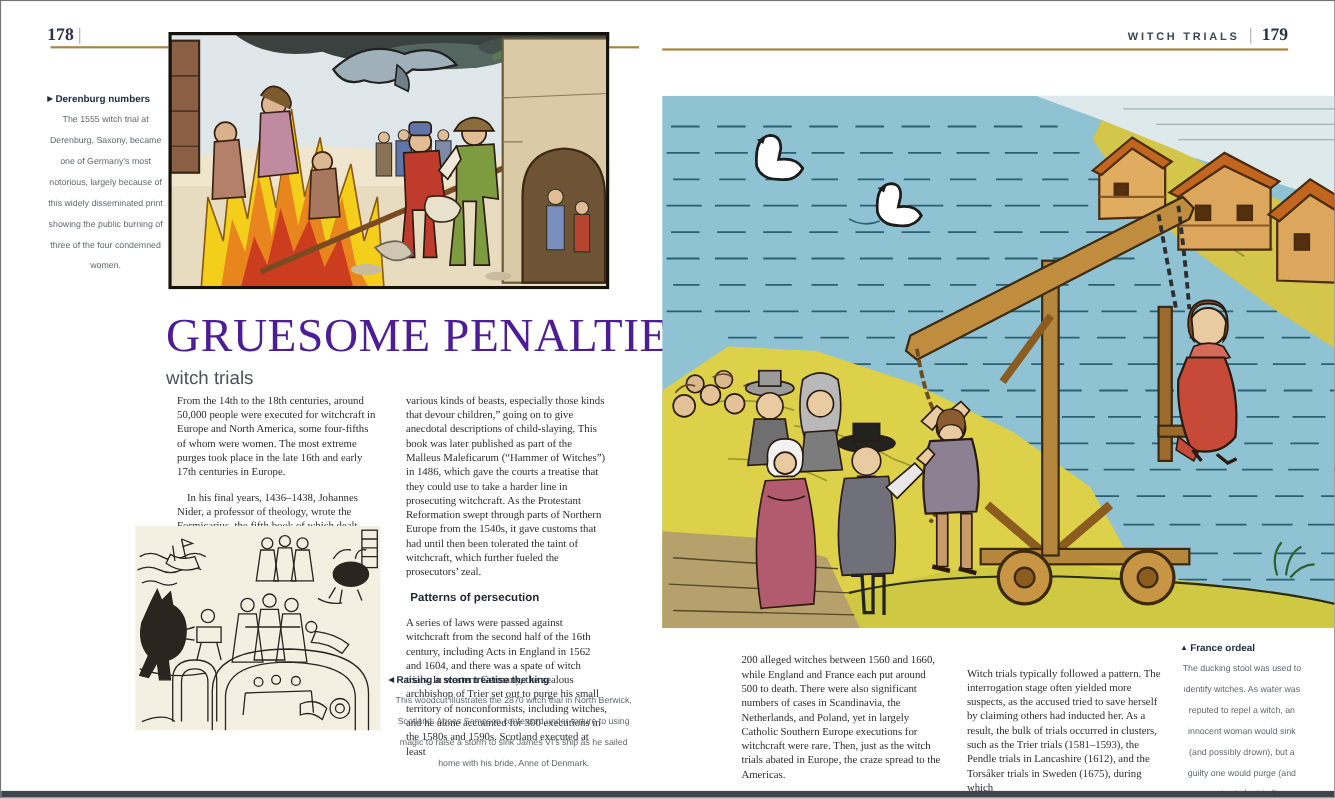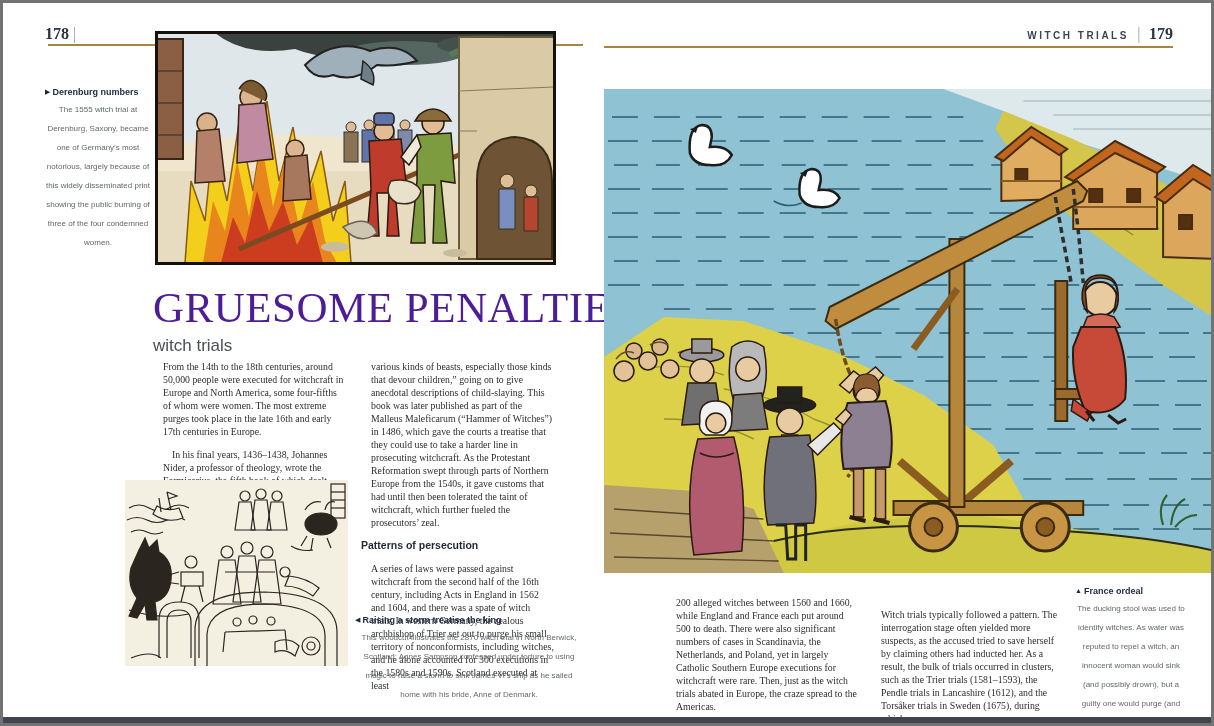--- a/index.html
+++ b/index.html
@@ -5,40 +5,40 @@
   :root{
     --rule-gold:#a8853e;
     --bottom-bar:#3f444d;
     --ink:#2d2d2d;
     --navy:#1d2b40;
     --caption-gray:#63676d;
   }
   html,body{margin:0;padding:0;background:#e9e9e9;}
   #page{
     position:relative;width:1214px;height:726px;background:#ffffff;
-    border:3px solid #737373;box-sizing:border-box;overflow:hidden;
+    border:1px solid #737373;box-sizing:border-box;overflow:hidden;
     font-family:"Liberation Sans","DejaVu Sans",sans-serif;
   }
   .abs{position:absolute;}
 
   
   .folio{font-family:"Liberation Serif","DejaVu Serif",serif;font-size:16px;font-weight:600;color:#2b3442;}
   .folio-sep{color:#9aa0a8;font-weight:400;padding:0 4px;}
   .running-head{font-size:10px;letter-spacing:2.5px;color:#3c4554;font-weight:600;}
   .gold-rule{height:2px;background:var(--rule-gold);}
 
   
   .main-title{font-family:"Liberation Serif","DejaVu Serif",serif;font-size:43px;color:#4c1d95;letter-spacing:.5px;font-weight:400;white-space:nowrap;}
   .sub-title{font-size:17px;color:#4b5054;margin-top:4px;}
 
   
   .bodycol{font-family:"Liberation Serif","DejaVu Serif",serif;font-size:9.8px;line-height:13px;color:var(--ink);}
   .bodycol p{margin:10px;}
   .bodycol p.indent{text-indent:9px;}
-  .subhead{font-size:10.5px;font-weight:700;color:#1f2733;margin:6px 0 2px 0;font-family:"Liberation Sans","DejaVu Sans",sans-serif;}
+  .subhead{font-size:10.5px;font-weight:700;color:#1f2733;margin:6px 0 2px 14px;font-family:"Liberation Sans","DejaVu Sans",sans-serif;}
 
   
   .caption .cap-head{font-size:9px;font-weight:700;color:var(--navy);line-height:11px;margin-bottom:2px;}
   .caption .cap-marker{font-size:7px;position:relative;top:-1px;margin-right:2px;color:var(--navy);}
   .caption .cap-body{font-size:8px;line-height:19px;color:var(--caption-gray);text-align:center;}
 
   .artwork{display:block;}
   .artwork svg{display:block;width:100%;height:100%;}
 
   #bottom-bar{position:absolute;left:0;right:0;bottom:0;height:6px;background:var(--bottom-bar);}

